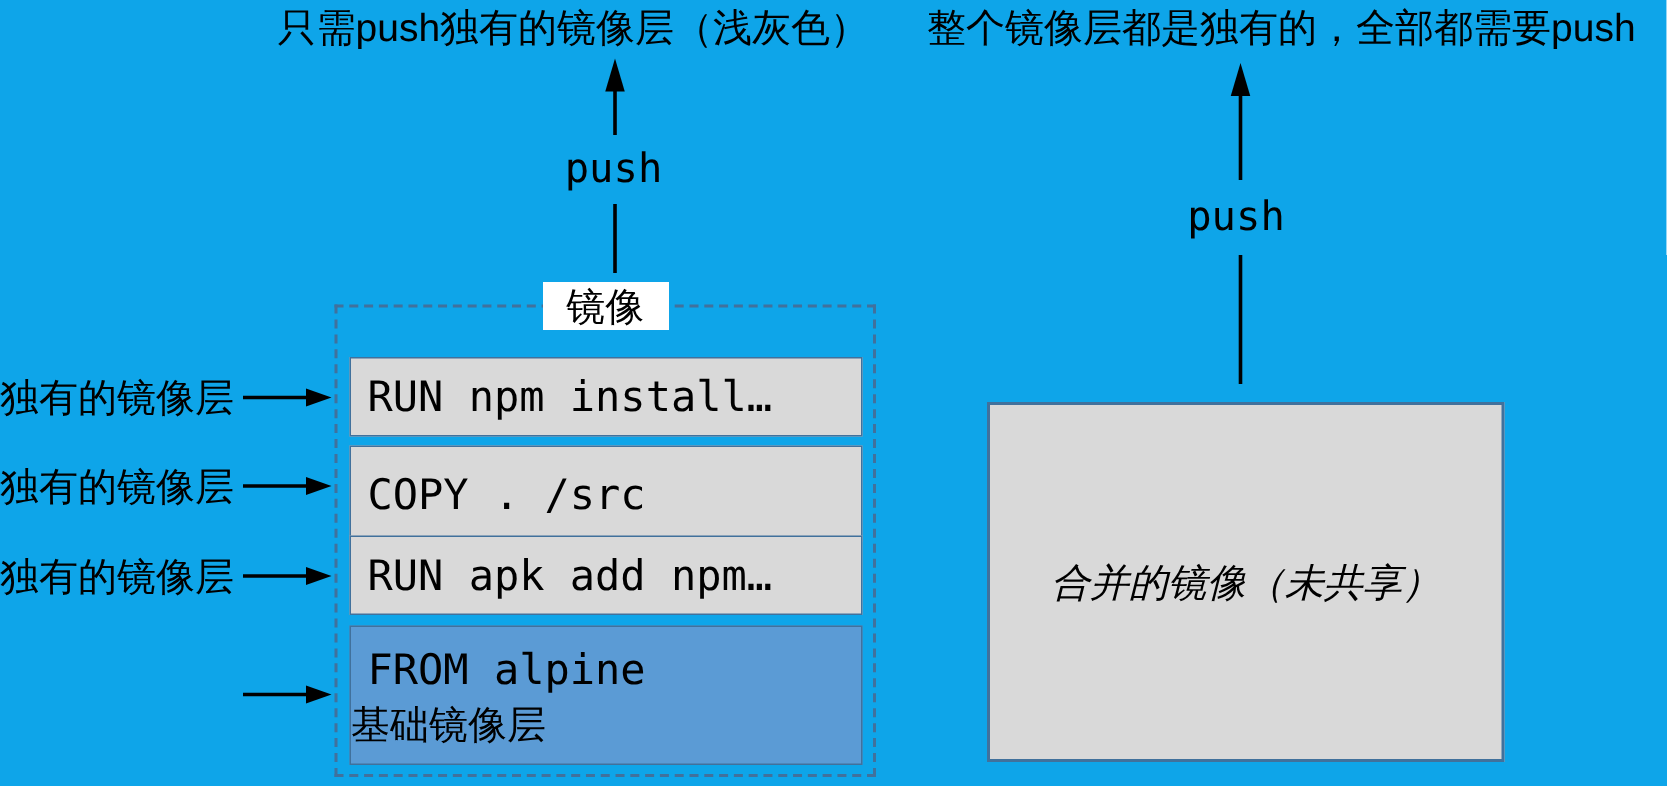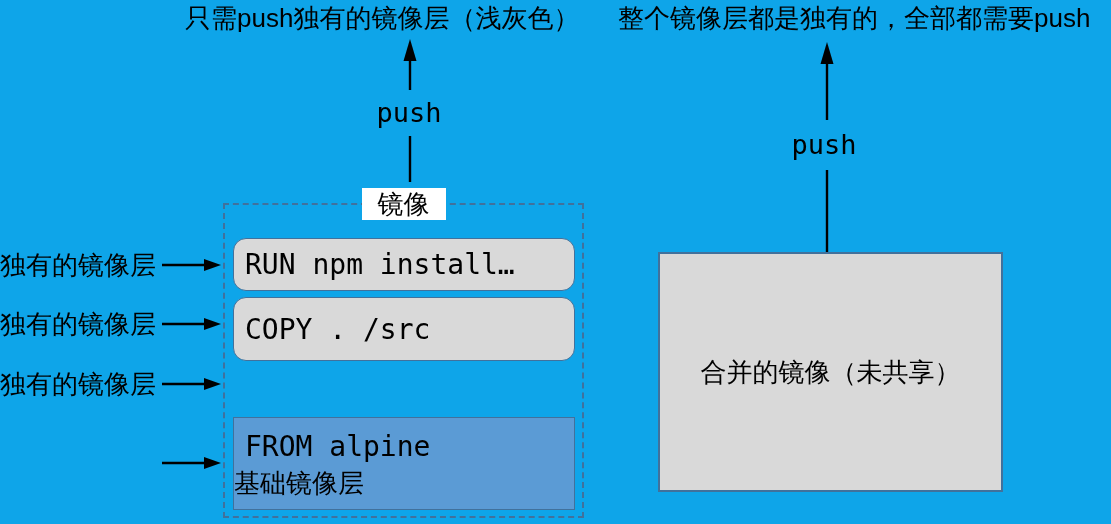--- a/index.html
+++ b/index.html
@@ -83,21 +83,21 @@
   .layer {
     position: absolute;
     left: 233px;
     width: 342px;
     box-sizing: border-box;
     border: 1.5px solid var(--border-blue, #41719c);
     display: flex;
     align-items: center;
     z-index: 2;
   }
-  .layer.gray { background: var(--layer-gray, #d9d9d9); border-radius: 13px; }
+  .layer.gray { background: var(--layer-gray, #d9d9d9); }
   .layer.blue {
     background: var(--layer-blue, #5b9bd5);
     flex-direction: column;
     align-items: flex-start;
     justify-content: center;
   }
   .layer-code {
     font-family: "DejaVu Sans Mono", monospace;
     font-size: 28px;
     padding-left: 11px;
@@ -107,30 +107,31 @@
   .layer-caption {
     font-size: 26px;
     line-height: 32px;
     text-align: center;
     margin-top: 4px;
     white-space: nowrap;
   }
   .merged-box {
     position: absolute;
     left: 658px;
-    top: 252px;
+    top: 268px;
     width: 345px;
     height: 240px;
     box-sizing: border-box;
     background: var(--layer-gray, #d9d9d9);
     border: 2px solid var(--border-blue, #41719c);
     display: flex;
     align-items: center;
     justify-content: center;
     z-index: 2;
+    font-style: italic;
   }
   .merged-box-label {
     font-size: 26px;
     white-space: nowrap;
   }
 </style>
 </head>
 <body>
 
 <div class="canvas">
@@ -177,20 +178,23 @@
   <div class="dashed-box">
     <div class="dashed-title">镜像</div>
   </div>
 
   <div class="layer gray" style="top:238px;height:53px">
     <span class="layer-code">RUN npm install…</span>
   </div>
   <div class="layer gray" style="top:297px;height:64px">
     <span class="layer-code">COPY . /src</span>
   </div>
+  <div class="layer gray" style="top:357px;height:53px">
+    <span class="layer-code">RUN apk add npm…</span>
+  </div>
   <div class="layer blue" style="top:417px;height:93px">
     <div class="layer-code">FROM alpine</div>
     <div class="layer-caption">基础镜像层</div>
   </div>
 
   <div class="merged-box">
     <span class="merged-box-label">合并的镜像（未共享）</span>
   </div>
 
 </div>

